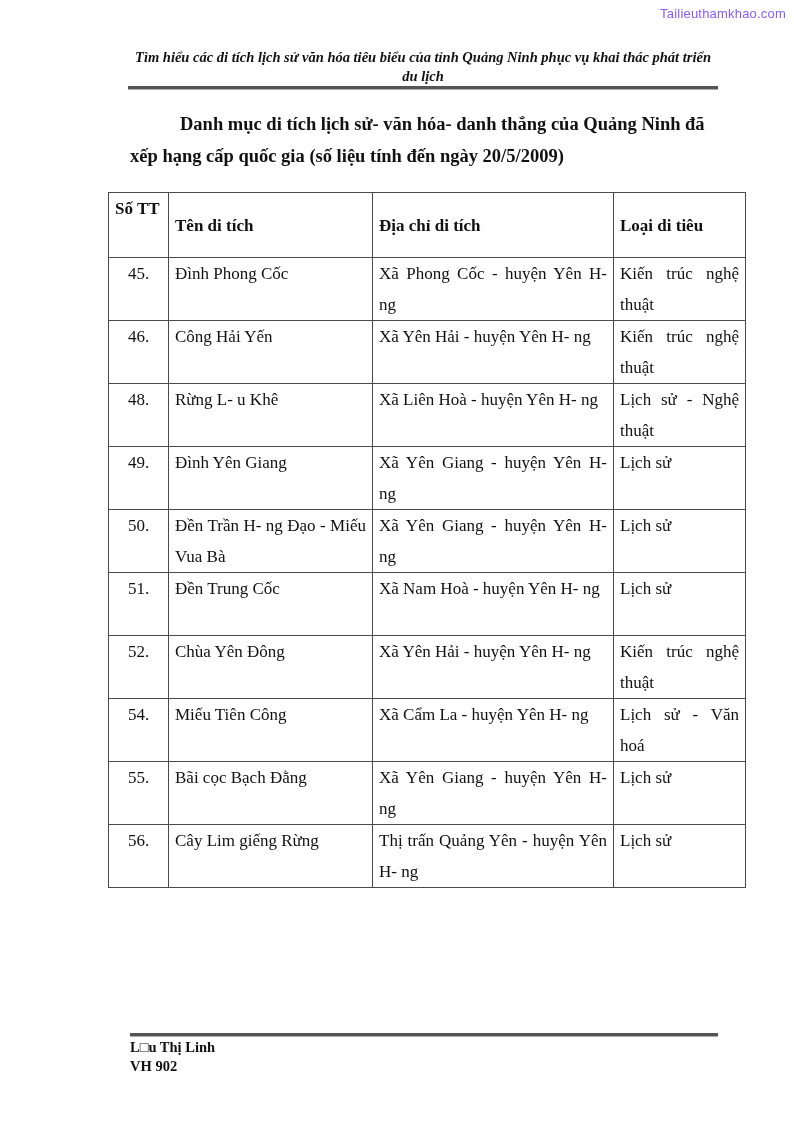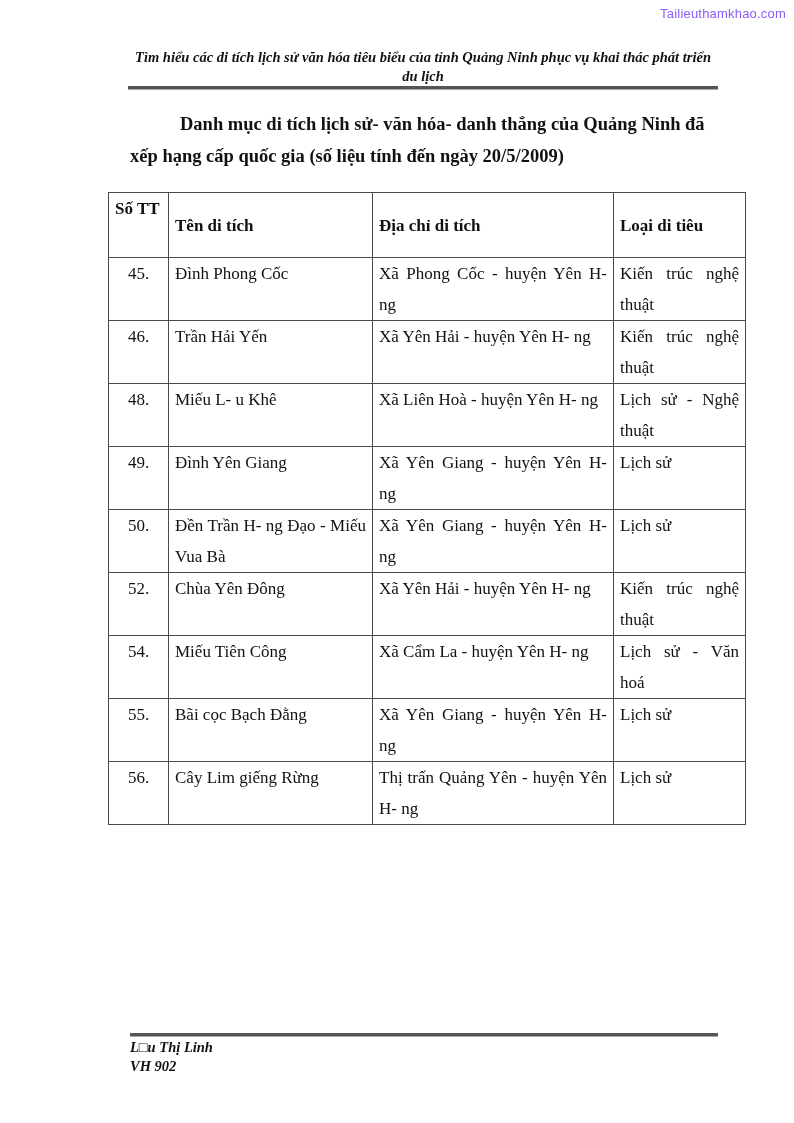--- a/index.html
+++ b/index.html
@@ -44,21 +44,21 @@
     }
     table.relics th.no { vertical-align: top; padding-top: 0px; }
     table.relics td { height: 62px; }
     .c-no { width: 47px; text-align: center; }
     .c-name { width: 191px; }
     .c-addr { width: 228px; text-align: justify; }
     .c-type { width: 119px; }
     .just { text-align: justify; text-align-last: left; }
     .footer {
       position: absolute; left: 130px; top: 1038px;
-      font-style: italic; font-weight: bold; font-size: 14.5px; line-height: 19px;
+      font-weight: bold; font-size: 14.5px; line-height: 19px;
     }
   </style>
 </head>
 <body>
 
 <div class="watermark">Tailieuthamkhao.com</div>
 
 <div class="running-header">Tìm hiểu các di tích lịch sử văn hóa tiêu biểu của tỉnh Quảng Ninh phục vụ khai thác phát triển du lịch</div>
 <div class="rule top"></div>
 
@@ -78,40 +78,46 @@
   </thead>
   <tbody>
     <tr>
       <td class="c-no">45.</td>
       <td class="c-name">Đình Phong Cốc</td>
       <td class="c-addr just">Xã Phong Cốc - huyện Yên H- ng</td>
       <td class="c-type just">Kiến trúc nghệ thuật</td>
     </tr>
     <tr>
       <td class="c-no">46.</td>
-      <td class="c-name">Trần Hải Yến</td>
+      <td class="c-name">Công Hải Yến</td>
       <td class="c-addr just">Xã Yên Hải - huyện Yên H- ng</td>
       <td class="c-type just">Kiến trúc nghệ thuật</td>
     </tr>
     <tr>
       <td class="c-no">48.</td>
-      <td class="c-name">Miếu L- u Khê</td>
+      <td class="c-name">Rừng L- u Khê</td>
       <td class="c-addr just">Xã Liên Hoà - huyện Yên H- ng</td>
       <td class="c-type just">Lịch sử - Nghệ thuật</td>
     </tr>
     <tr>
       <td class="c-no">49.</td>
       <td class="c-name">Đình Yên Giang</td>
       <td class="c-addr just">Xã Yên Giang - huyện Yên H- ng</td>
       <td class="c-type just">Lịch sử</td>
     </tr>
     <tr>
       <td class="c-no">50.</td>
       <td class="c-name just">Đền Trần H- ng Đạo - Miếu Vua Bà</td>
       <td class="c-addr just">Xã Yên Giang - huyện Yên H- ng</td>
+      <td class="c-type just">Lịch sử</td>
+    </tr>
+    <tr>
+      <td class="c-no">51.</td>
+      <td class="c-name">Đền Trung Cốc</td>
+      <td class="c-addr just">Xã Nam Hoà - huyện Yên H- ng</td>
       <td class="c-type just">Lịch sử</td>
     </tr>
     <tr>
       <td class="c-no">52.</td>
       <td class="c-name">Chùa Yên Đông</td>
       <td class="c-addr just">Xã Yên Hải - huyện Yên H- ng</td>
       <td class="c-type just">Kiến trúc nghệ thuật</td>
     </tr>
     <tr>
       <td class="c-no">54.</td>

